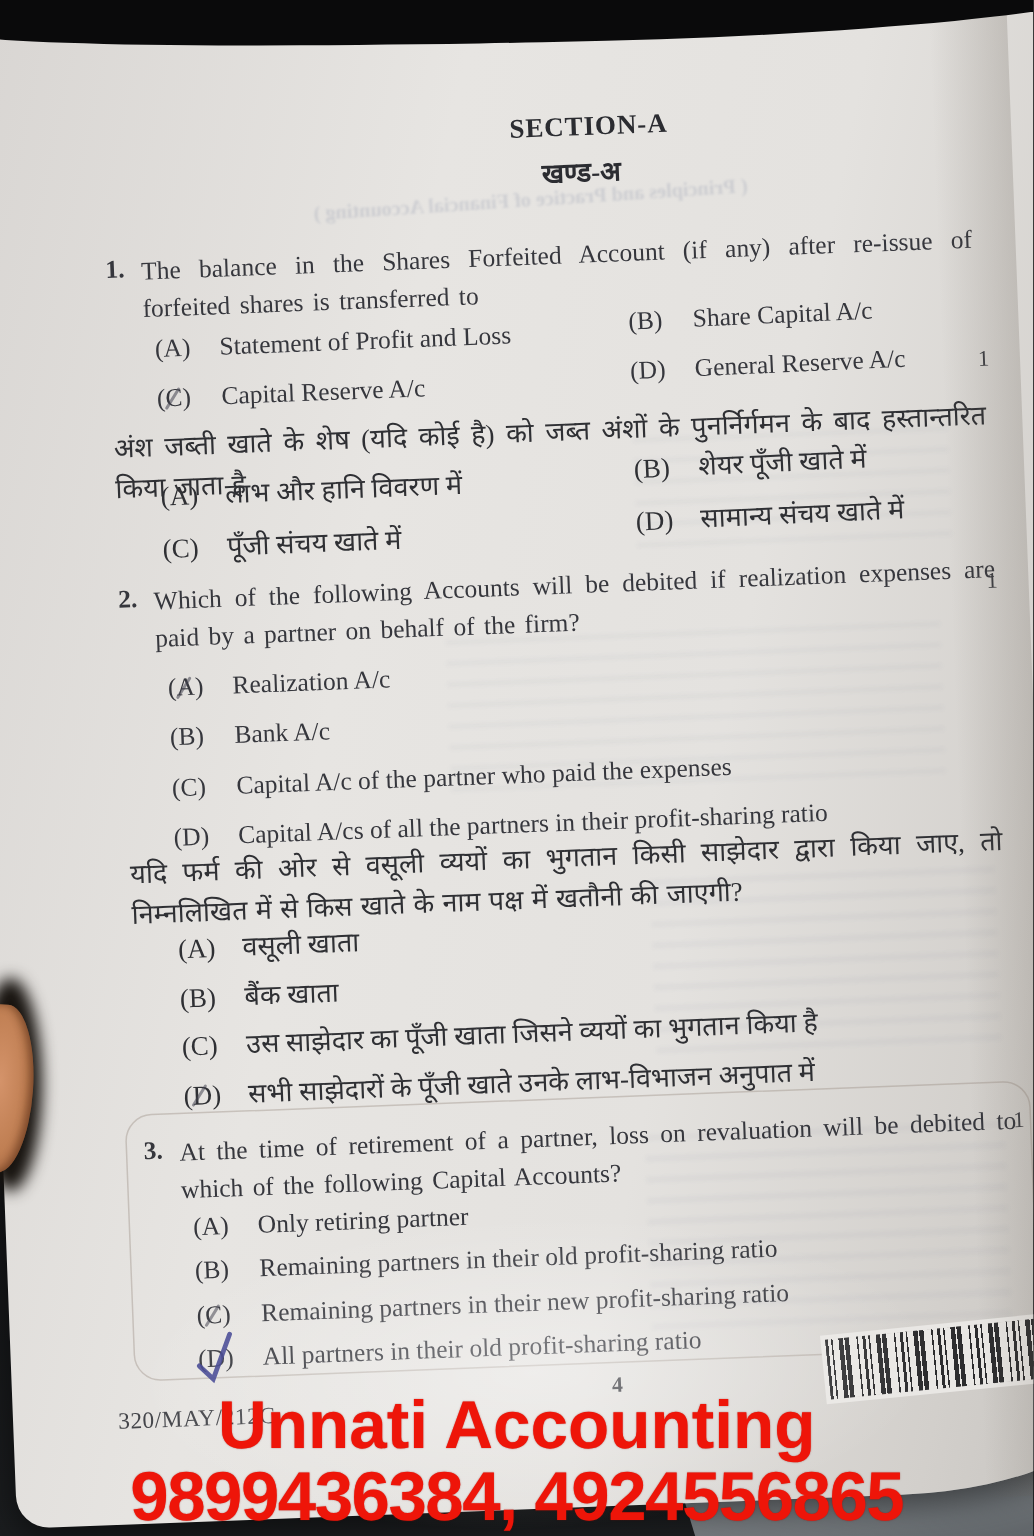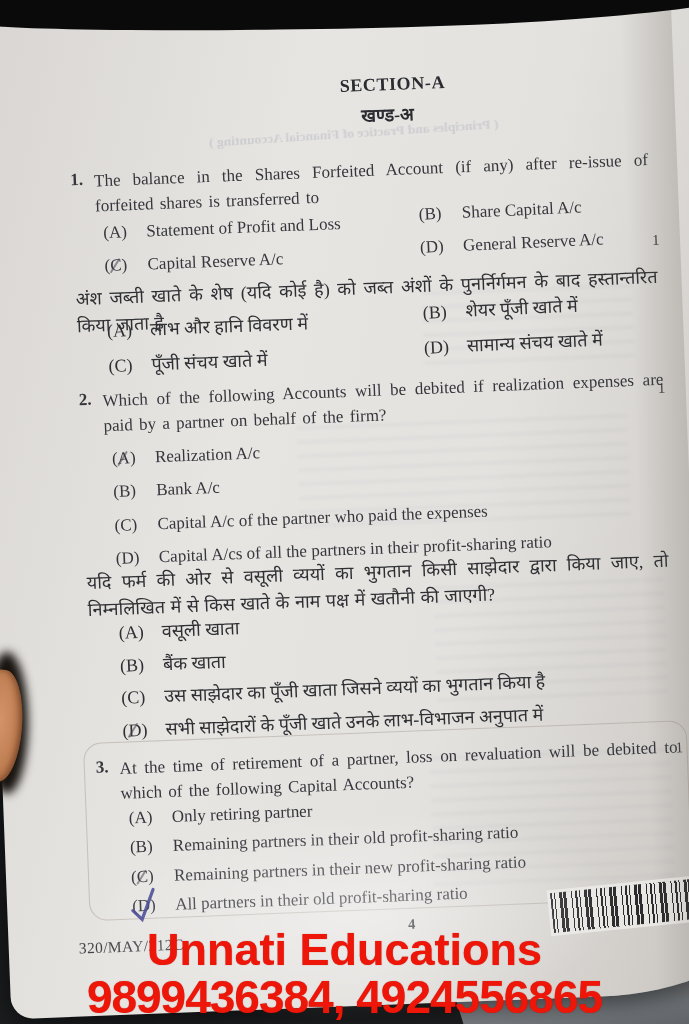--- a/index.html
+++ b/index.html
@@ -245,16 +245,16 @@
 
       <div class="flash-glow"></div>
       <div class="right-shade"></div>
     </div>
   </div>
 
   <div class="top-shadow"></div>
   <div class="thumb-shadow"></div>
   <div class="thumb"></div>
 
-  <div class="wm wm1" style="color: rgb(238, 21, 9);">Unnati Educations</div>
+  <div class="wm wm1" style="color: rgb(238, 21, 9);">Unnati Accounting</div>
   <div class="wm wm2" style="color: rgb(238, 21, 9);">9899436384, 4924556865</div>
 
 </div>
 
 </body></html>

